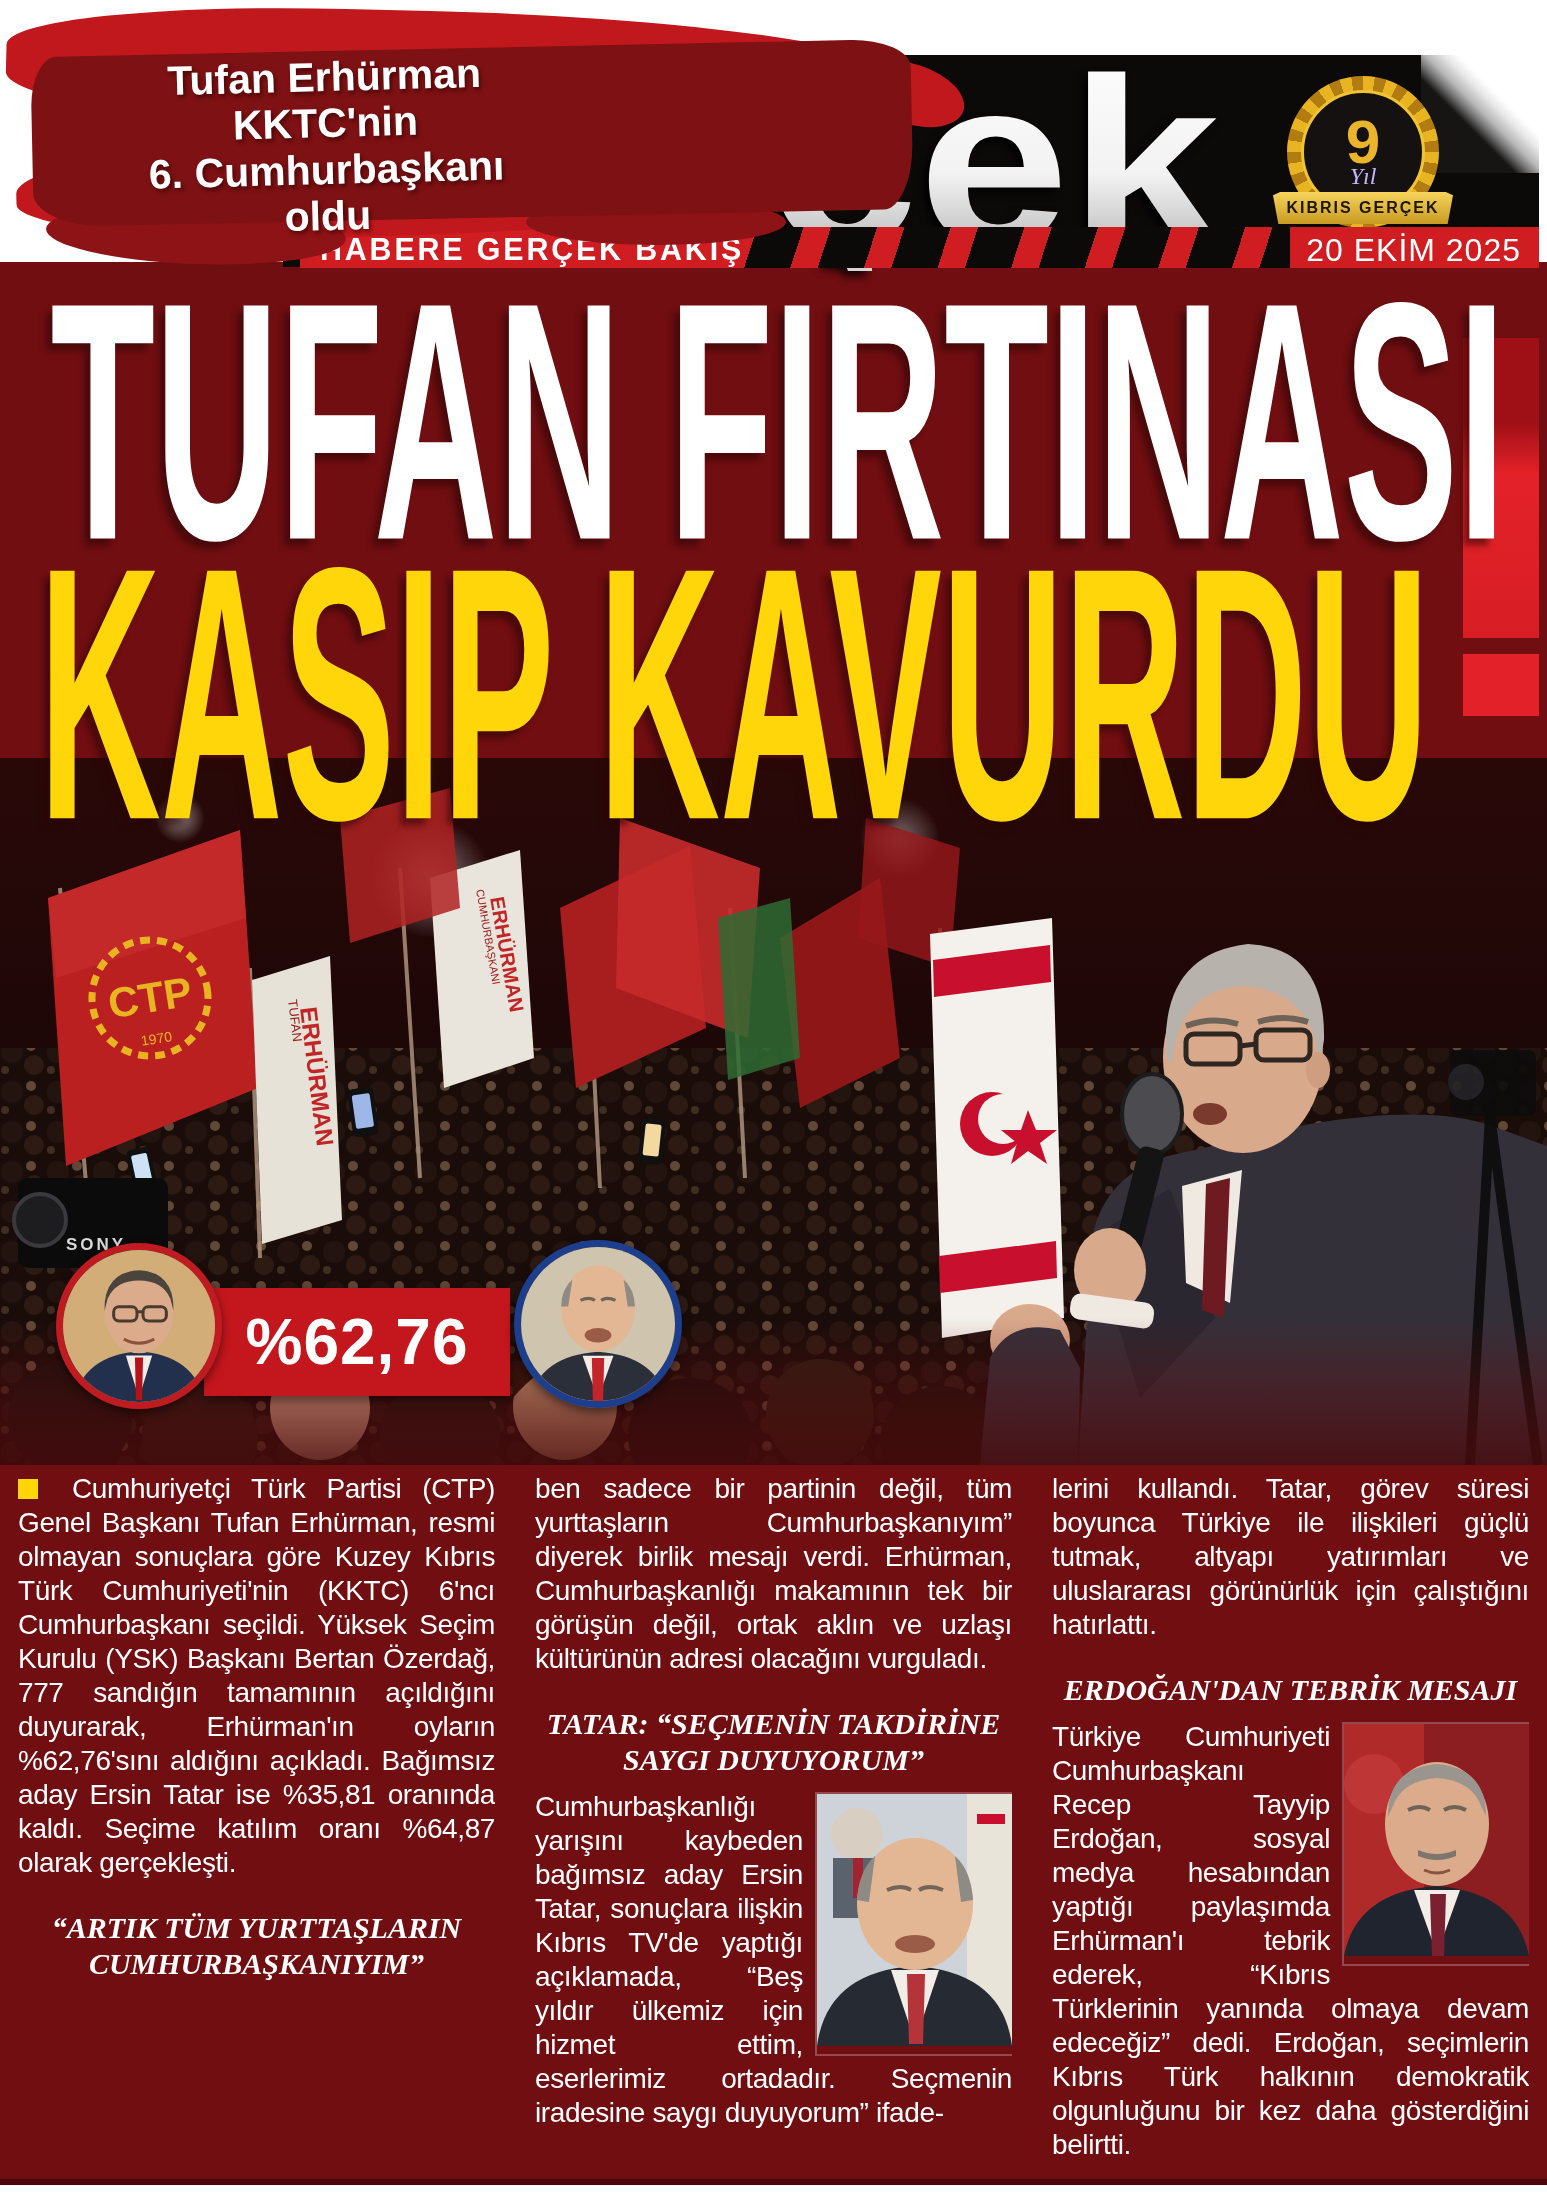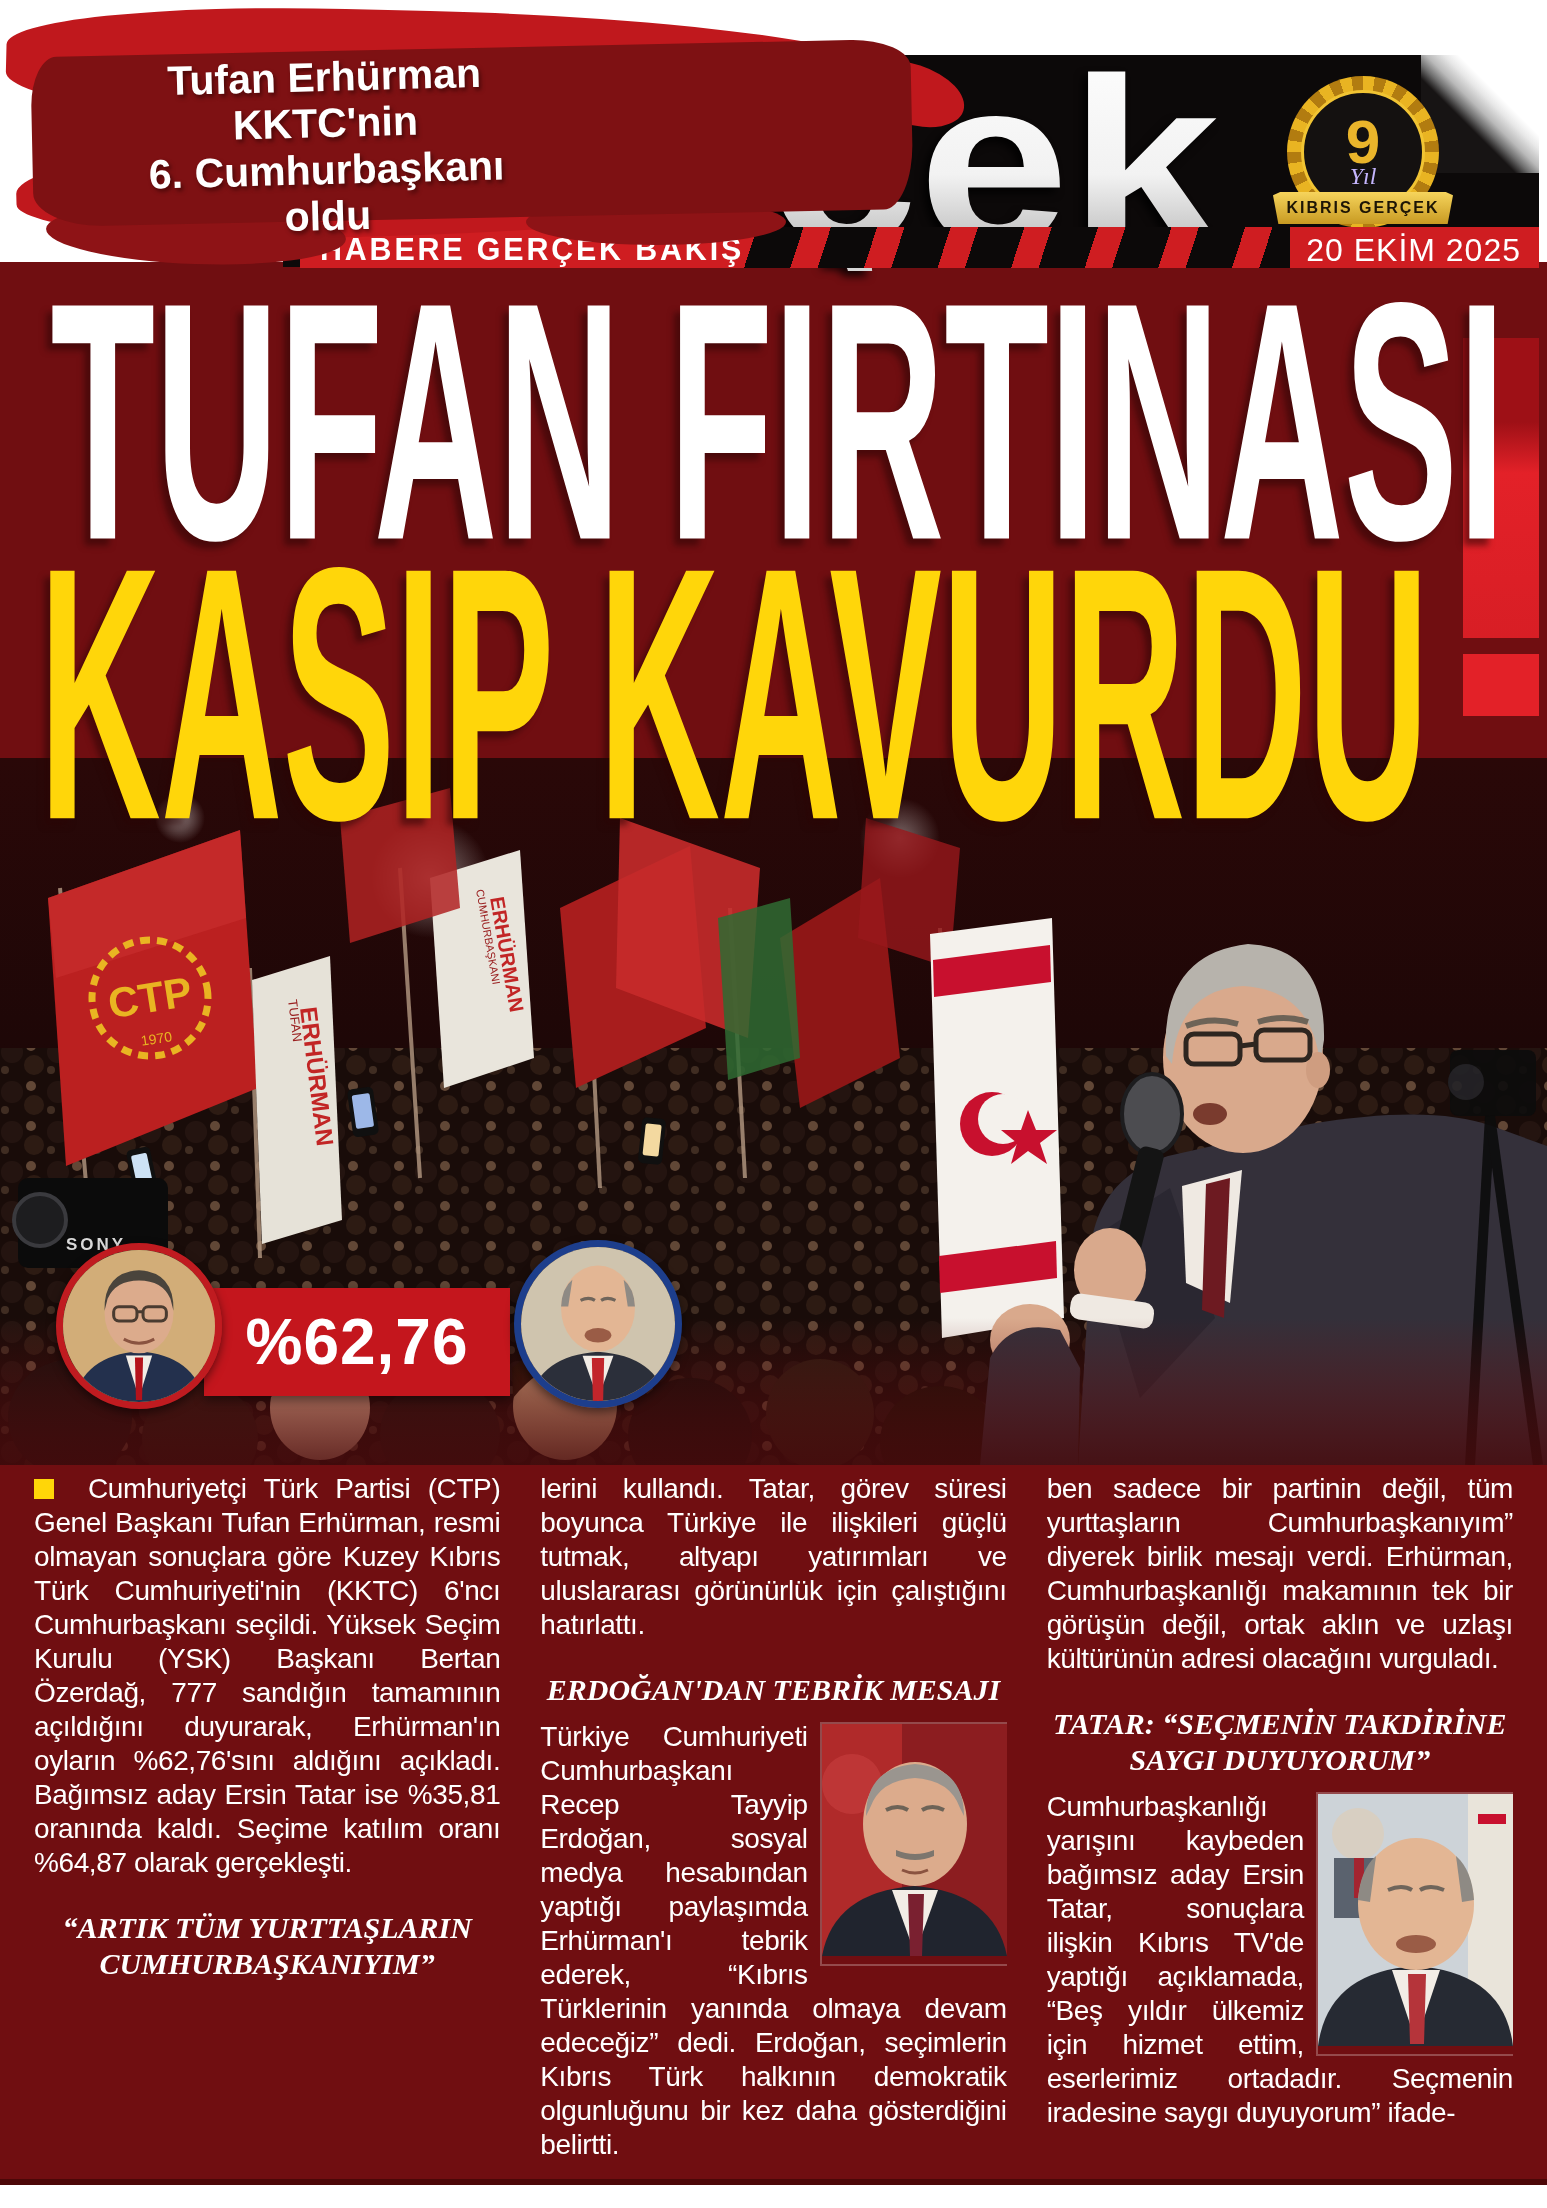--- a/index.html
+++ b/index.html
@@ -54,21 +54,21 @@
   .result-circle{position:absolute;border-radius:50%;overflow:hidden;z-index:6;box-shadow:0 4px 10px rgba(0,0,0,.5);}
   .circle-a{left:56px;top:1243px;width:152px;height:152px;border:7px solid #c01b20;}
   .circle-b{left:514px;top:1240px;width:154px;height:154px;border:7px solid #1d3e8c;}
   .result-box{position:absolute;top:1288px;width:306px;height:108px;z-index:5;display:flex;align-items:center;
               justify-content:center;color:#fff;font-weight:bold;font-size:64px;letter-spacing:1px;
               box-shadow:0 4px 10px rgba(0,0,0,.45);}
   .box-a{left:204px;background:#c4161d;}
   .box-b{left:666px;background:#203a78;}
   
   .article{position:absolute;left:0;top:1472px;width:1547px;height:713px;z-index:5;display:flex;gap:40px;
-           padding:0 34px;box-sizing:border-box;color:#fff;}
+           padding:0 18px;box-sizing:border-box;color:#fff;}
   .col{flex:1;overflow:hidden;font-size:28px;line-height:34px;letter-spacing:-.4px;text-align:justify;}
   .para{margin:0 0 6px 0;}
   .bullet{display:inline-block;width:20px;height:20px;background:#ffd608;margin-right:34px;transform:translateY(1px);}
   .subhead{font-family:"Liberation Serif",serif;font-weight:bold;font-style:italic;font-size:30px;
            line-height:36px;text-align:center;margin:30px 0 12px 0;letter-spacing:0;}
   .inline-photo{float:right;margin:4px 0 8px 14px;box-shadow:0 0 0 2px rgba(255,255,255,.25);}
   .clear{clear:both;}
 </style>
 </head>
 <body>
@@ -315,43 +315,20 @@
       <ellipse cx="75" cy="86" rx="13" ry="7" fill="#9a5c46"></ellipse>
     </svg>
   </div>
 
   <div class="article">
     <div class="col">
       <p class="para"><span class="bullet"></span><span>Cumhuriyetçi Türk Partisi (CTP) Genel Başkanı Tufan Erhürman, resmi olmayan sonuçlara göre Kuzey Kıbrıs Türk Cumhuriyeti'nin (KKTC) 6'ncı Cumhurbaşkanı seçildi. Yüksek Seçim Kurulu (YSK) Başkanı Bertan Özerdağ, 777 sandığın tamamının açıldığını duyurarak, Erhürman'ın oyların %62,76'sını aldığını açıkladı. Bağımsız aday Ersin Tatar ise %35,81 oranında kaldı. Seçime katılım oranı %64,87 olarak gerçekleşti.</span></p>
       <div class="subhead">“ARTIK TÜM YURTTAŞLARIN CUMHURBAŞKANIYIM”</div>
     </div>
     <div class="col">
-      <p class="para"><span>lerini kullandı. Tatar, görev süresi boyunca Türkiye ile ilişkileri güçlü tutmak, altyapı yatırımları ve uluslararası görünürlük için çalıştığını hatırlattı.</span></p>
-      <div class="subhead">ERDOĞAN'DAN TEBRİK MESAJI</div>
-      <p class="para">
-        <span class="inline-photo">
-          <svg width="185" height="232" viewBox="0 0 185 232">
-            <rect width="185" height="232" fill="#8c1d20"></rect>
-            <rect width="80" height="232" fill="#b02a2a"></rect>
-            <circle cx="30" cy="60" r="30" fill="#c84040" opacity=".6"></circle>
-            <path d="M0,232 Q12,168 92,162 Q172,168 185,232 Z" fill="#20242e"></path>
-            <polygon points="70,166 116,166 93,230 Z" fill="#f2ede6"></polygon>
-            <polygon points="86,170 102,170 100,232 88,232" fill="#7a2030"></polygon>
-            <ellipse cx="93" cy="100" rx="52" ry="62" fill="#dcab8c"></ellipse>
-            <path d="M44,92 Q44,44 93,40 Q142,44 142,92 L138,84 Q128,56 93,54 Q58,56 48,84 Z" fill="#9a958f"></path>
-            <path d="M64,86 Q76,80 86,86" stroke="#6d6357" stroke-width="4" fill="none"></path>
-            <path d="M100,86 Q110,80 122,86" stroke="#6d6357" stroke-width="4" fill="none"></path>
-            <path d="M74,132 Q93,140 112,132 L112,126 Q93,134 74,126 Z" fill="#7d766e"></path>
-            <path d="M80,146 Q93,152 106,146" stroke="#8a5340" stroke-width="3" fill="none"></path>
-          </svg>
-        </span><span>Türkiye Cumhuriyeti Cumhurbaşkanı Recep Tayyip Erdoğan, sosyal medya hesabından yaptığı paylaşımda Erhürman'ı tebrik ederek, “Kıbrıs Türklerinin yanında olmaya devam edeceğiz” dedi. Erdoğan, seçimlerin Kıbrıs Türk halkının demokratik olgunluğunu bir kez daha gösterdiğini belirtti.</span>
-      </p>
-      <div class="clear"></div>
-    </div>
-    <div class="col">
       <p class="para"><span>ben sadece bir partinin değil, tüm yurttaşların Cumhurbaşkanıyım” diyerek birlik mesajı verdi. Erhürman, Cumhurbaşkanlığı makamının tek bir görüşün değil, ortak aklın ve uzlaşı kültürünün adresi olacağını vurguladı.</span></p>
       <div class="subhead">TATAR: “SEÇMENİN TAKDİRİNE SAYGI DUYUYORUM”</div>
       <p class="para">
         <span class="inline-photo">
           <svg width="195" height="252" viewBox="0 0 195 252">
             <rect width="195" height="252" fill="#cdd3d8"></rect>
             <rect x="150" width="45" height="252" fill="#e9e4da"></rect>
             <rect x="160" y="20" width="28" height="10" fill="#c8102e"></rect>
             <circle cx="40" cy="40" r="26" fill="#d8cfc2"></circle>
             <rect x="16" y="64" width="50" height="60" fill="#5a626e"></rect>
@@ -363,15 +340,38 @@
             <path d="M40,106 Q42,76 58,62 L52,108 Z" fill="#8e8a84"></path>
             <path d="M156,106 Q154,76 138,62 L144,108 Z" fill="#8e8a84"></path>
             <path d="M70,96 Q84,90 94,96" stroke="#6f655b" stroke-width="4" fill="none"></path>
             <path d="M102,96 Q112,90 126,96" stroke="#6f655b" stroke-width="4" fill="none"></path>
             <ellipse cx="98" cy="150" rx="20" ry="9" fill="#9a5c46"></ellipse>
           </svg>
         </span><span>Cumhurbaşkanlığı yarışını kaybeden bağımsız aday Ersin Tatar, sonuçlara ilişkin Kıbrıs TV'de yaptığı açıklamada, “Beş yıldır ülkemiz için hizmet ettim, eserlerimiz ortadadır. Seçmenin iradesine saygı duyuyorum” ifade-</span>
       </p>
       <div class="clear"></div>
     </div>
+    <div class="col">
+      <p class="para"><span>lerini kullandı. Tatar, görev süresi boyunca Türkiye ile ilişkileri güçlü tutmak, altyapı yatırımları ve uluslararası görünürlük için çalıştığını hatırlattı.</span></p>
+      <div class="subhead">ERDOĞAN'DAN TEBRİK MESAJI</div>
+      <p class="para">
+        <span class="inline-photo">
+          <svg width="185" height="232" viewBox="0 0 185 232">
+            <rect width="185" height="232" fill="#8c1d20"></rect>
+            <rect width="80" height="232" fill="#b02a2a"></rect>
+            <circle cx="30" cy="60" r="30" fill="#c84040" opacity=".6"></circle>
+            <path d="M0,232 Q12,168 92,162 Q172,168 185,232 Z" fill="#20242e"></path>
+            <polygon points="70,166 116,166 93,230 Z" fill="#f2ede6"></polygon>
+            <polygon points="86,170 102,170 100,232 88,232" fill="#7a2030"></polygon>
+            <ellipse cx="93" cy="100" rx="52" ry="62" fill="#dcab8c"></ellipse>
+            <path d="M44,92 Q44,44 93,40 Q142,44 142,92 L138,84 Q128,56 93,54 Q58,56 48,84 Z" fill="#9a958f"></path>
+            <path d="M64,86 Q76,80 86,86" stroke="#6d6357" stroke-width="4" fill="none"></path>
+            <path d="M100,86 Q110,80 122,86" stroke="#6d6357" stroke-width="4" fill="none"></path>
+            <path d="M74,132 Q93,140 112,132 L112,126 Q93,134 74,126 Z" fill="#7d766e"></path>
+            <path d="M80,146 Q93,152 106,146" stroke="#8a5340" stroke-width="3" fill="none"></path>
+          </svg>
+        </span><span>Türkiye Cumhuriyeti Cumhurbaşkanı Recep Tayyip Erdoğan, sosyal medya hesabından yaptığı paylaşımda Erhürman'ı tebrik ederek, “Kıbrıs Türklerinin yanında olmaya devam edeceğiz” dedi. Erdoğan, seçimlerin Kıbrıs Türk halkının demokratik olgunluğunu bir kez daha gösterdiğini belirtti.</span>
+      </p>
+      <div class="clear"></div>
+    </div>
   </div>
 
 </div>
 
 </body></html>

